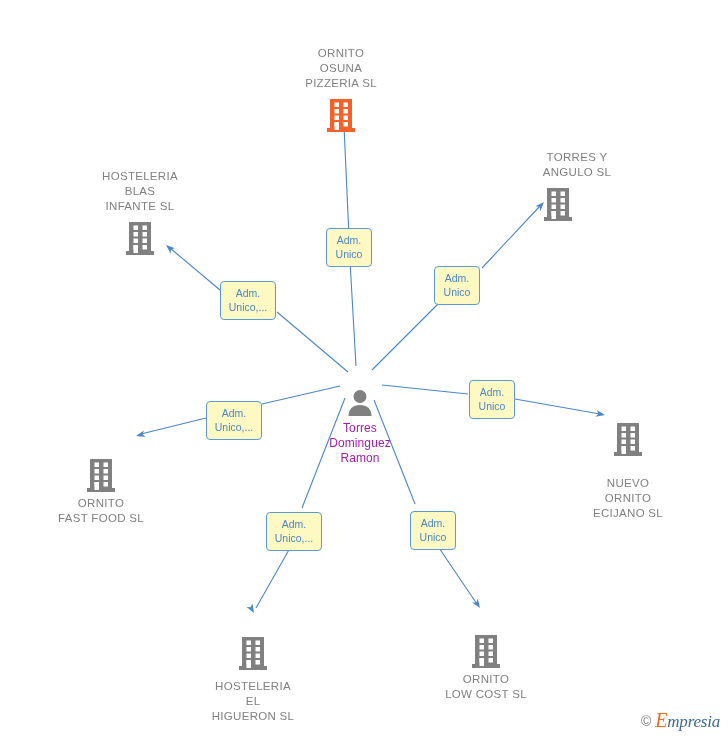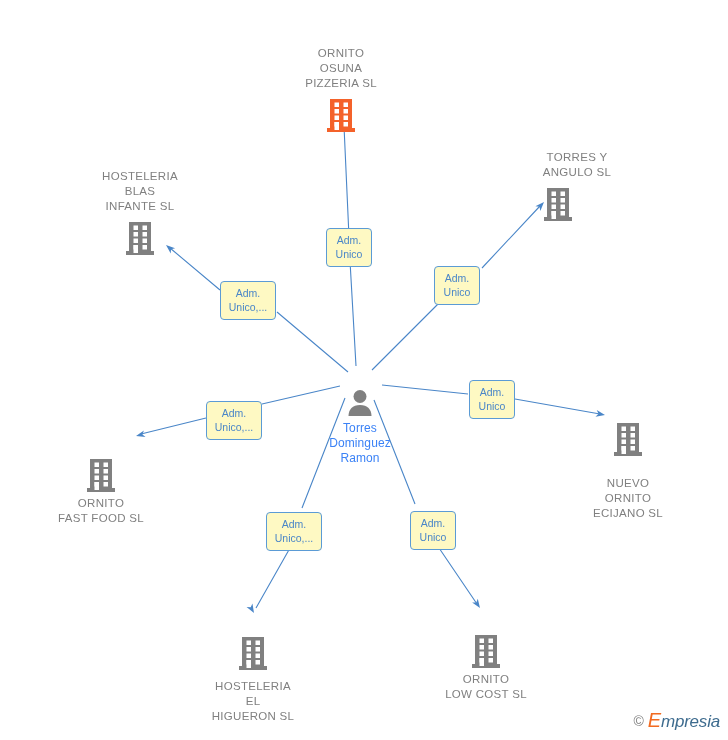--- a/index.html
+++ b/index.html
@@ -35,21 +35,21 @@
     margin-top: 16px;
   }
   .node-label {
     font-size: 11.5px;
     color: #808080;
     letter-spacing: 0.3px;
     white-space: pre-line;
   }
   .node-label.person {
     font-size: 12px;
-    color: #3b82f6;
+    color: #a21caf;
     letter-spacing: 0.1px;
   }
   .icon-wrap {
     display: block;
     line-height: 0;
   }
 
   
   .edge-label {
     position: absolute;
@@ -72,21 +72,21 @@
     bottom: 8px;
     display: flex;
     align-items: center;
     gap: 4px;
   }
   #watermark .copy {
     color: #7f7f7f;
     font-size: 14px;
   }
   #watermark .brand {
-    font-family: Liberation Sans, sans-serif;
+    font-family: Liberation Serif, serif;
     font-style: italic;
     font-size: 17px;
     color: #3d6b8e;
     letter-spacing: -0.2px;
   }
   #watermark .brand .cap {
     color: #f26b21;
     font-size: 20px;
   }
 </style>

